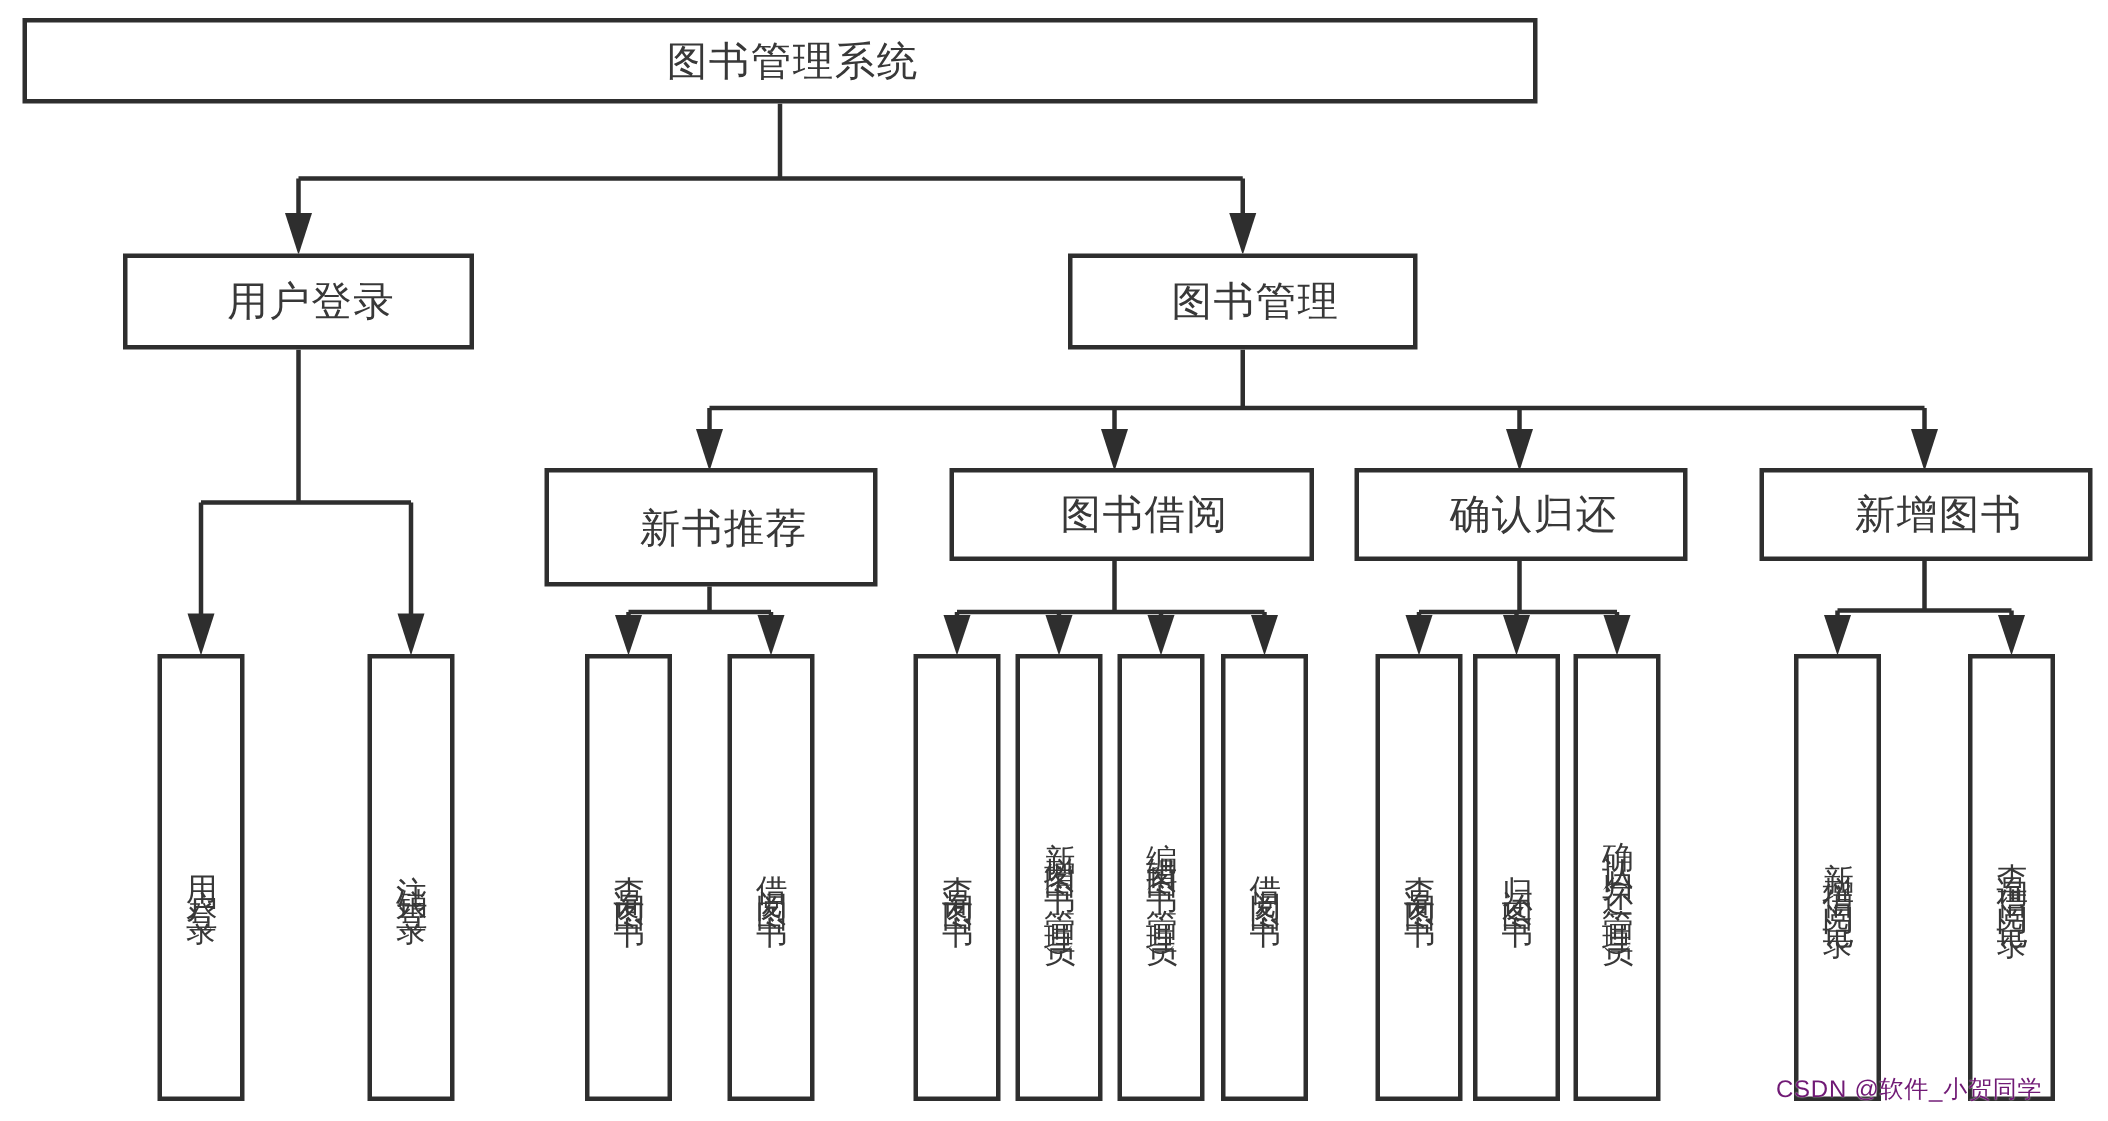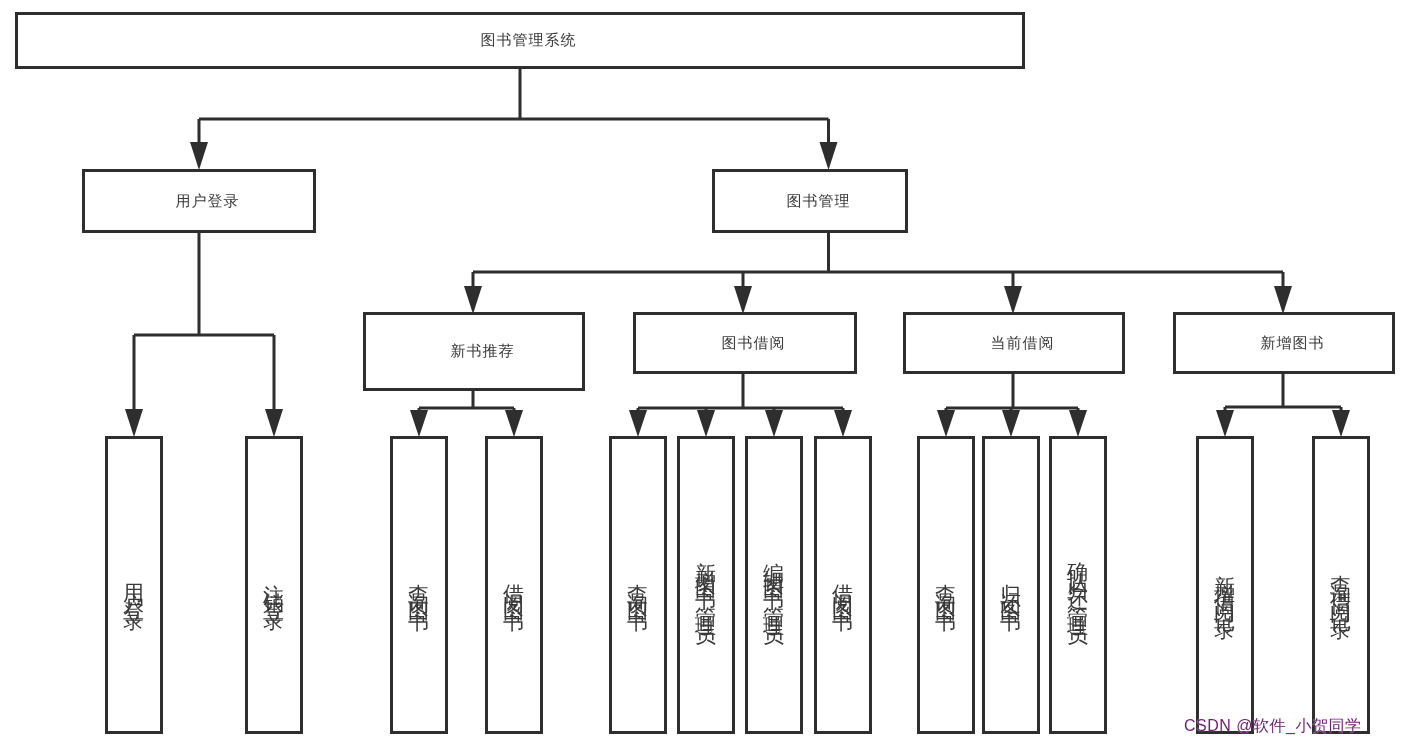--- a/index.html
+++ b/index.html
@@ -8,21 +8,21 @@
     font-family:"Liberation Sans","DejaVu Sans",sans-serif;overflow:hidden;
   }
   .connectors{position:absolute;left:0;top:0;pointer-events:none;}
   .connectors path{stroke:#2e2e2e;stroke-width:3;fill:none;}
   .connectors polygon{fill:#2e2e2e;stroke:none;}
   .node{
     position:absolute;box-sizing:border-box;background:#ffffff;
     border:3px solid #2e2e2e;display:flex;align-items:center;justify-content:center;
     color:#383838;
   }
-  .node.h{font-size:15px;letter-spacing:1px;white-space:nowrap;padding-left:17px;}
+  .node.h{font-size:27px;letter-spacing:1px;white-space:nowrap;padding-left:17px;}
   .node.v span{
     writing-mode:vertical-rl;text-orientation:mixed;
     font-size:21px;letter-spacing:9px;line-height:1;
   }
   .wm{
     position:absolute;left:1184px;top:716px;font-size:16px;letter-spacing:.5px;
     color:#701a75;white-space:nowrap;text-shadow:0 0 1px #ffffff;
   }
 </style>
 </head>
@@ -80,32 +80,32 @@
     </g>
   </svg>
 
   <div class="node h" style="left:15px;top:12px;width:1010px;height:57px">
     <span>图书管理系统</span>
   </div>
 
   <div class="node h" style="left:82px;top:169px;width:234px;height:64px">
     <span>用户登录</span>
   </div>
-  <div class="node h" style="left:712px;top:169px;width:196px;height:64px">
+  <div class="node h" style="left:712px;top:169px;width:233px;height:64px">
     <span>图书管理</span>
   </div>
 
   <div class="node h" style="left:363px;top:312px;width:222px;height:79px">
     <span>新书推荐</span>
   </div>
-  <div class="node h" style="left:633px;top:312px;width:224px;height:62px">
+  <div class="node h" style="left:633px;top:312px;width:243px;height:62px">
     <span>图书借阅</span>
   </div>
   <div class="node h" style="left:903px;top:312px;width:222px;height:62px">
-    <span>当前借阅</span>
+    <span>确认归还</span>
   </div>
   <div class="node h" style="left:1173px;top:312px;width:222px;height:62px">
     <span>新增图书</span>
   </div>
 
   <div class="node v" style="left:105px;top:436px;width:58px;height:298px">
     <span>用户登录</span>
   </div>
   <div class="node v" style="left:245px;top:436px;width:58px;height:298px">
     <span>注销登录</span>

